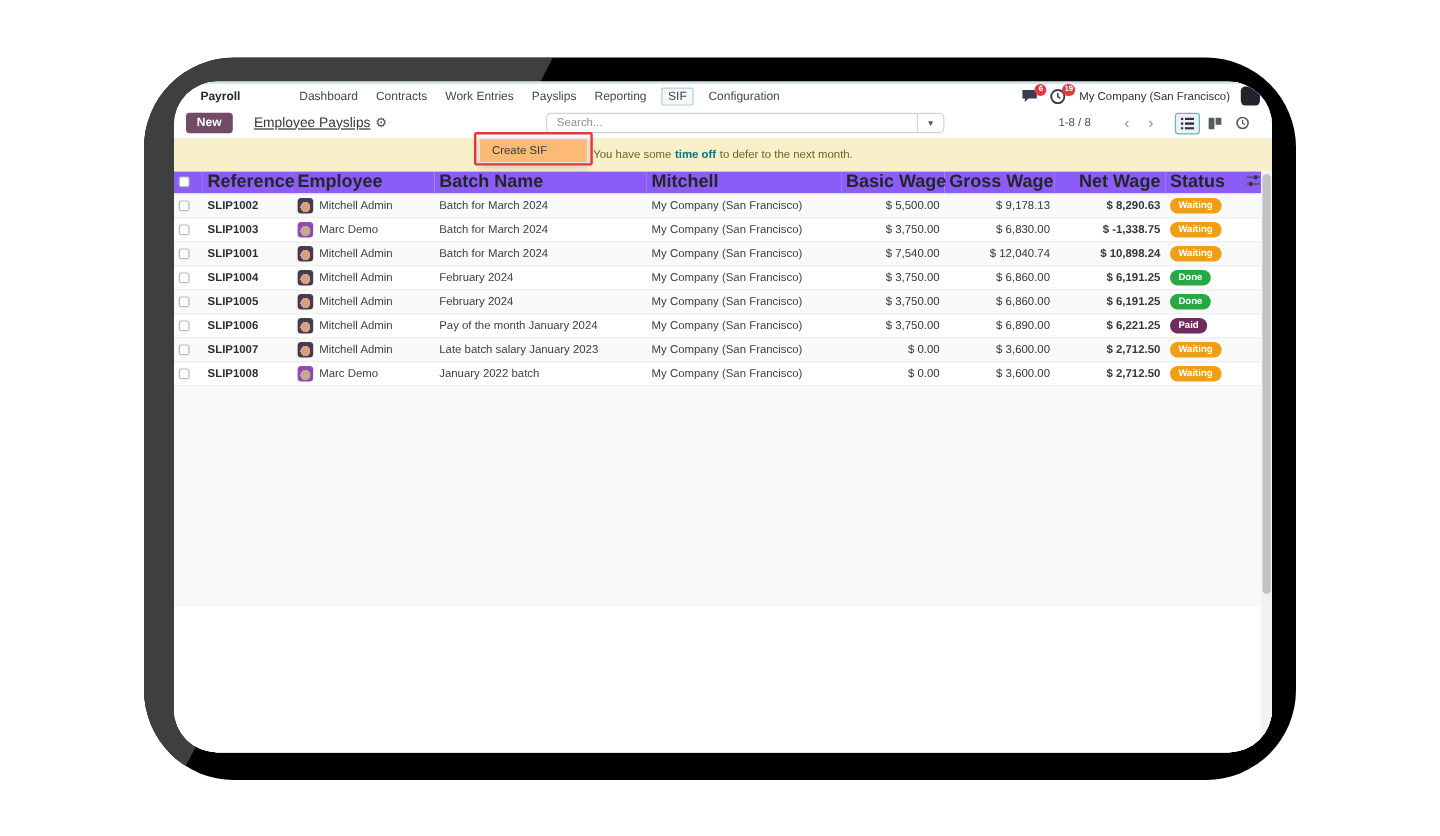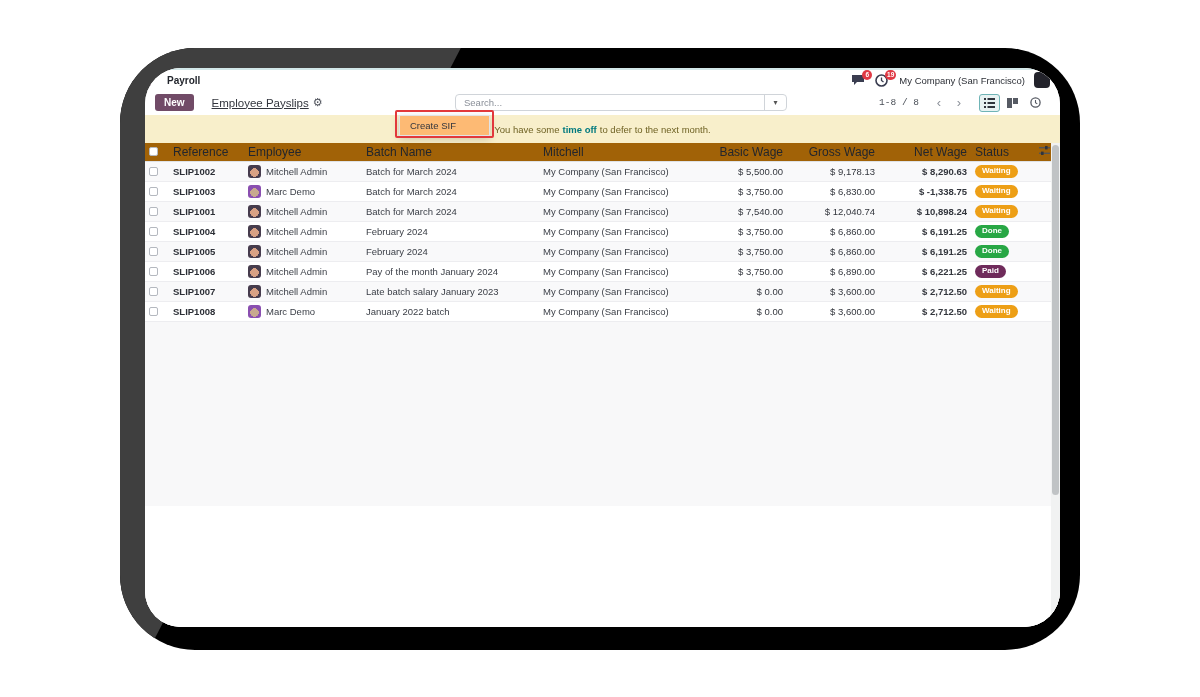--- a/index.html
+++ b/index.html
@@ -38,21 +38,21 @@
   .breadcrumb-title { font-size:11.5px; color:#33363e; margin-left:18px; white-space:nowrap;text-decoration:underline; }
   .gear-icon { font-size:11px; color:#4e525b; margin-left:4px; cursor:pointer; }
   .search-box { position:absolute; left:310px; top:4px; width:332px; height:17px;
     border:1px solid #d0d4d9; border-radius:4px; background:#fff; display:flex; align-items:center; }
   .search-input { flex:1; border:none; outline:none; font-size:9.5px; color:#6c7079; padding:0 8px;
     font-family:"Liberation Sans", sans-serif; background:transparent; }
   .search-input::placeholder { color:#8a8f98; }
   .search-caret { width:22px; height:100%; border-left:1px solid #d0d4d9; display:flex;
     align-items:center; justify-content:center; font-size:8px; color:#555; cursor:pointer; }
   .right-controls { margin-left:auto; display:flex; align-items:center; padding-right:14px; gap:4px; }
-  .pager-text { font-size:9.5px; color:#4a4f57; margin-right:8px; white-space:nowrap;font-family:Liberation Mono, monospace; }
+  .pager-text { font-size:9.5px; color:#4a4f57; margin-right:18px; white-space:nowrap; }
   .pager-btn { font-size:13px; color:#8b9099; background:none; border:none; cursor:pointer;
     width:16px; line-height:14px; }
   .view-switcher { display:flex; align-items:center; gap:2px; margin-left:8px; }
   .view-btn { width:21px; height:18px; display:flex; align-items:center; justify-content:center;
     border:1px solid transparent; border-radius:3px; background:none; cursor:pointer; }
   .view-btn.active { border-color:#6fb4b6; background:#e8f2f2; }
   .view-btn svg { display:block; }
 
   
   .dropdown-menu { position:absolute; left:254px; top:25px; width:91px; z-index:40;
@@ -62,22 +62,22 @@
     border:2px solid #e2383c; border-radius:2px; z-index:50; pointer-events:none; }
 
   
   .banner { height:28px; background:#f8efcb; display:flex; align-items:center; justify-content:center;
     font-size:9.5px; color:#6f6224; gap:3px; }
   .banner a { color:#01797e; font-weight:bold; text-decoration:none; cursor:pointer; }
 
   
   .table-wrap { position:relative; background:#fff; }
   table { border-collapse:collapse; table-layout:fixed; width:906px; }
-  thead th { height:18px; font-size:12px; font-weight:normal; color:#23262c; text-align:left;
-    border-bottom:1px solid #dfe2e6; background:#a16207; padding:0 4px; white-space:nowrap; }
+  thead th { height:18px; font-size:15px; font-weight:bold; color:#23262c; text-align:left;
+    border-bottom:1px solid #dfe2e6; background:#8b5cf6; padding:0 4px; white-space:nowrap; }
   thead th.num { text-align:right; }
   tbody td { height:20px; font-size:9.5px; color:#3a3e46; padding:0 4px;
     border-bottom:1px solid #ededf0; white-space:nowrap; overflow:hidden; }
   tbody tr:nth-child(odd) { background:#f9f9fa; }
   tbody td.num { text-align:right; color:#33363d; }
   td.ref { font-weight:bold; color:#2b2e35; }
   td.net { font-weight:bold; color:#24272d; }
   .checkbox { width:9px; height:9px; border:1px solid #b4b8bf; border-radius:2px; background:#fff; cursor:pointer; }
   .emp-cell { display:flex; align-items:center; gap:5px; }
   .avatar { width:13px; height:13px; border-radius:3px; flex:0 0 auto; }
@@ -99,20 +99,29 @@
 
 <div class="page">
   <div class="device-frame">
     <div class="frame-sheen"></div>
 
     <div class="screen">
 
       <div class="navbar">
         <div class="app-sliver"></div>
         <span class="app-name">Payroll</span>
+        <div class="nav-menus">
+            <span class="menu-item">Dashboard</span>
+            <span class="menu-item">Contracts</span>
+            <span class="menu-item">Work Entries</span>
+            <span class="menu-item">Payslips</span>
+            <span class="menu-item">Reporting</span>
+            <span class="menu-item active">SIF</span>
+            <span class="menu-item">Configuration</span>
+          </div>
         <div class="systray">
           <div class="tray-icon">
             <svg width="14" height="12" viewBox="0 0 14 12">
               <path d="M1 1 h12 v7 h-7 l-3 3 v-3 h-2 z" fill="#3a3d50"></path>
             </svg>
             <span class="tray-badge">6</span>
           </div>
           <div class="tray-icon">
             <svg width="13" height="13" viewBox="0 0 13 13">
               <circle cx="6.5" cy="6.5" r="5.5" fill="none" stroke="#3a3d50" stroke-width="1.6"></circle>

